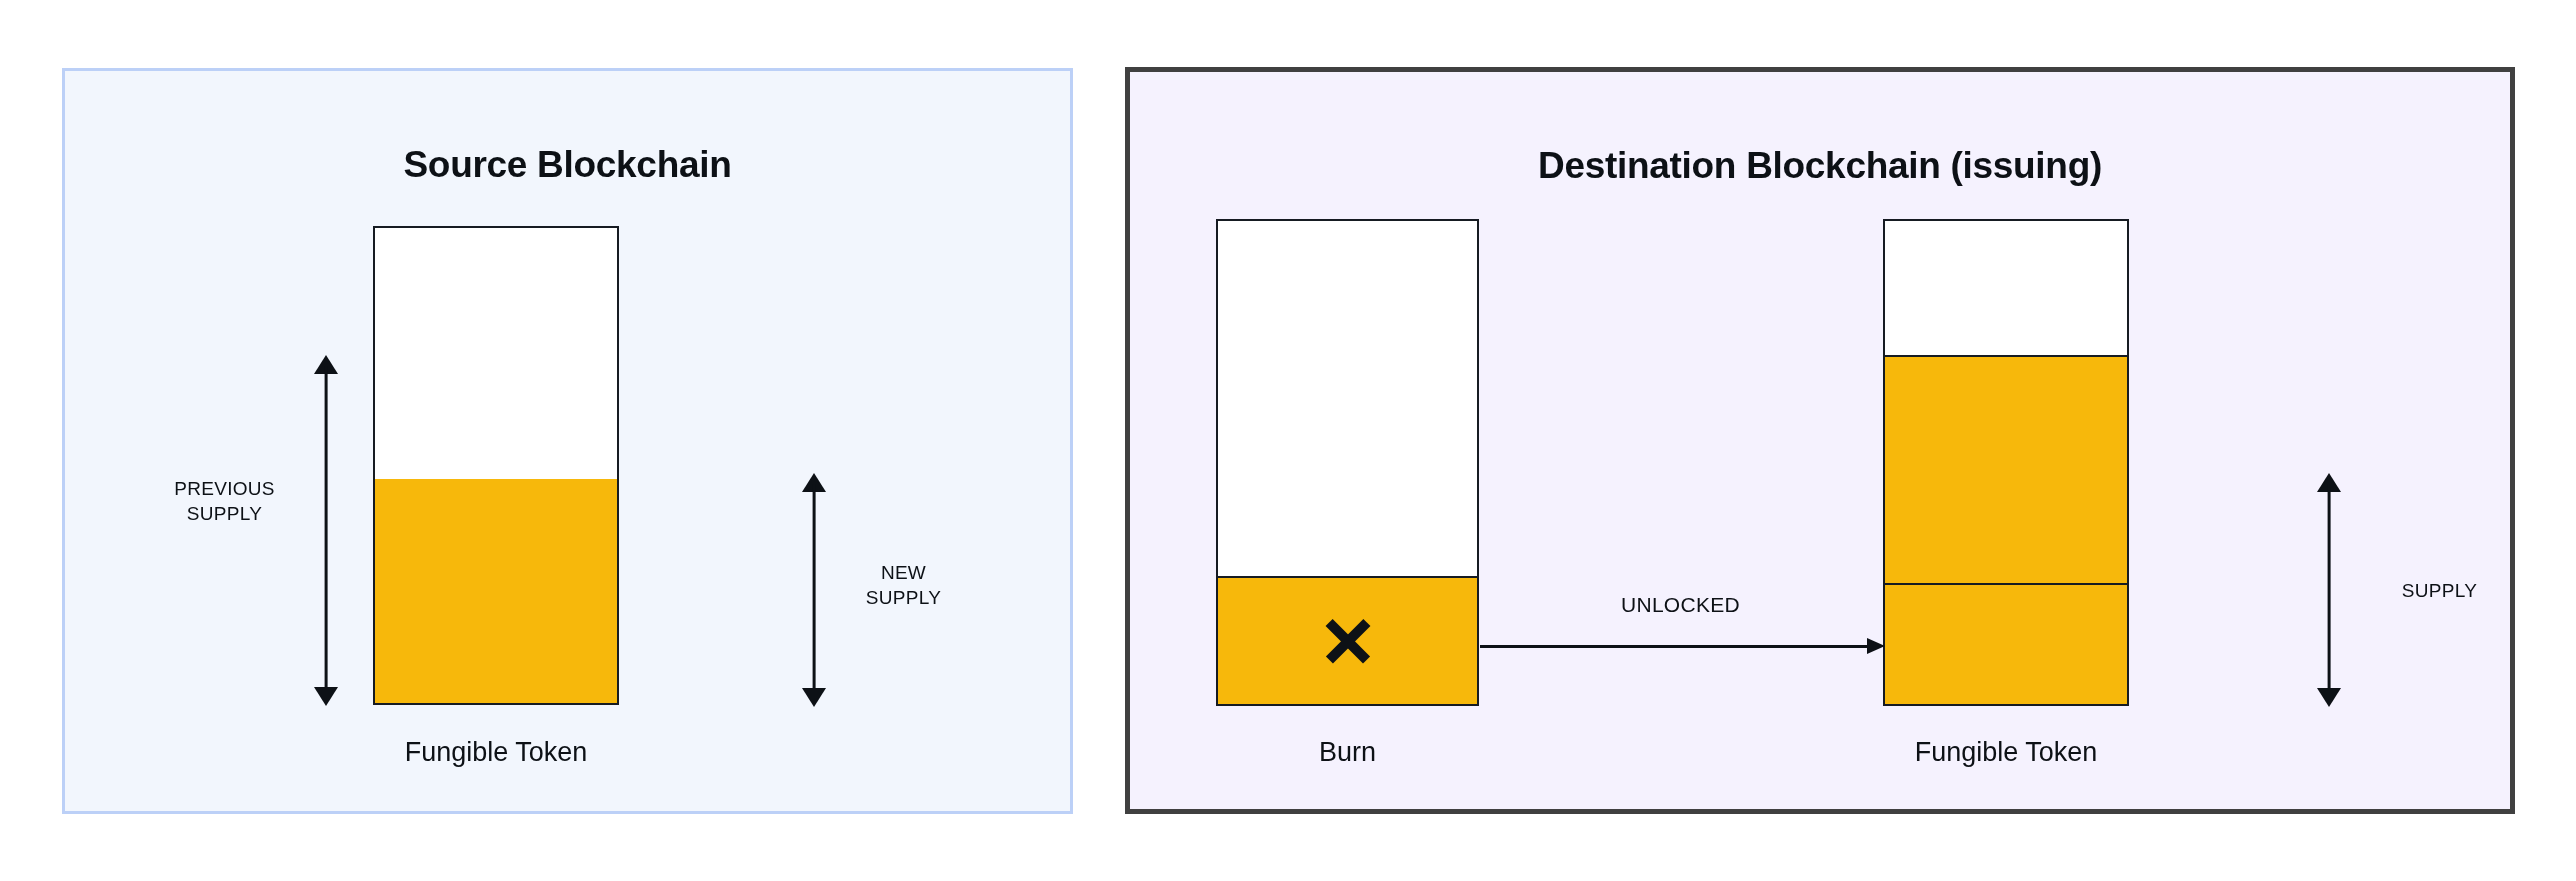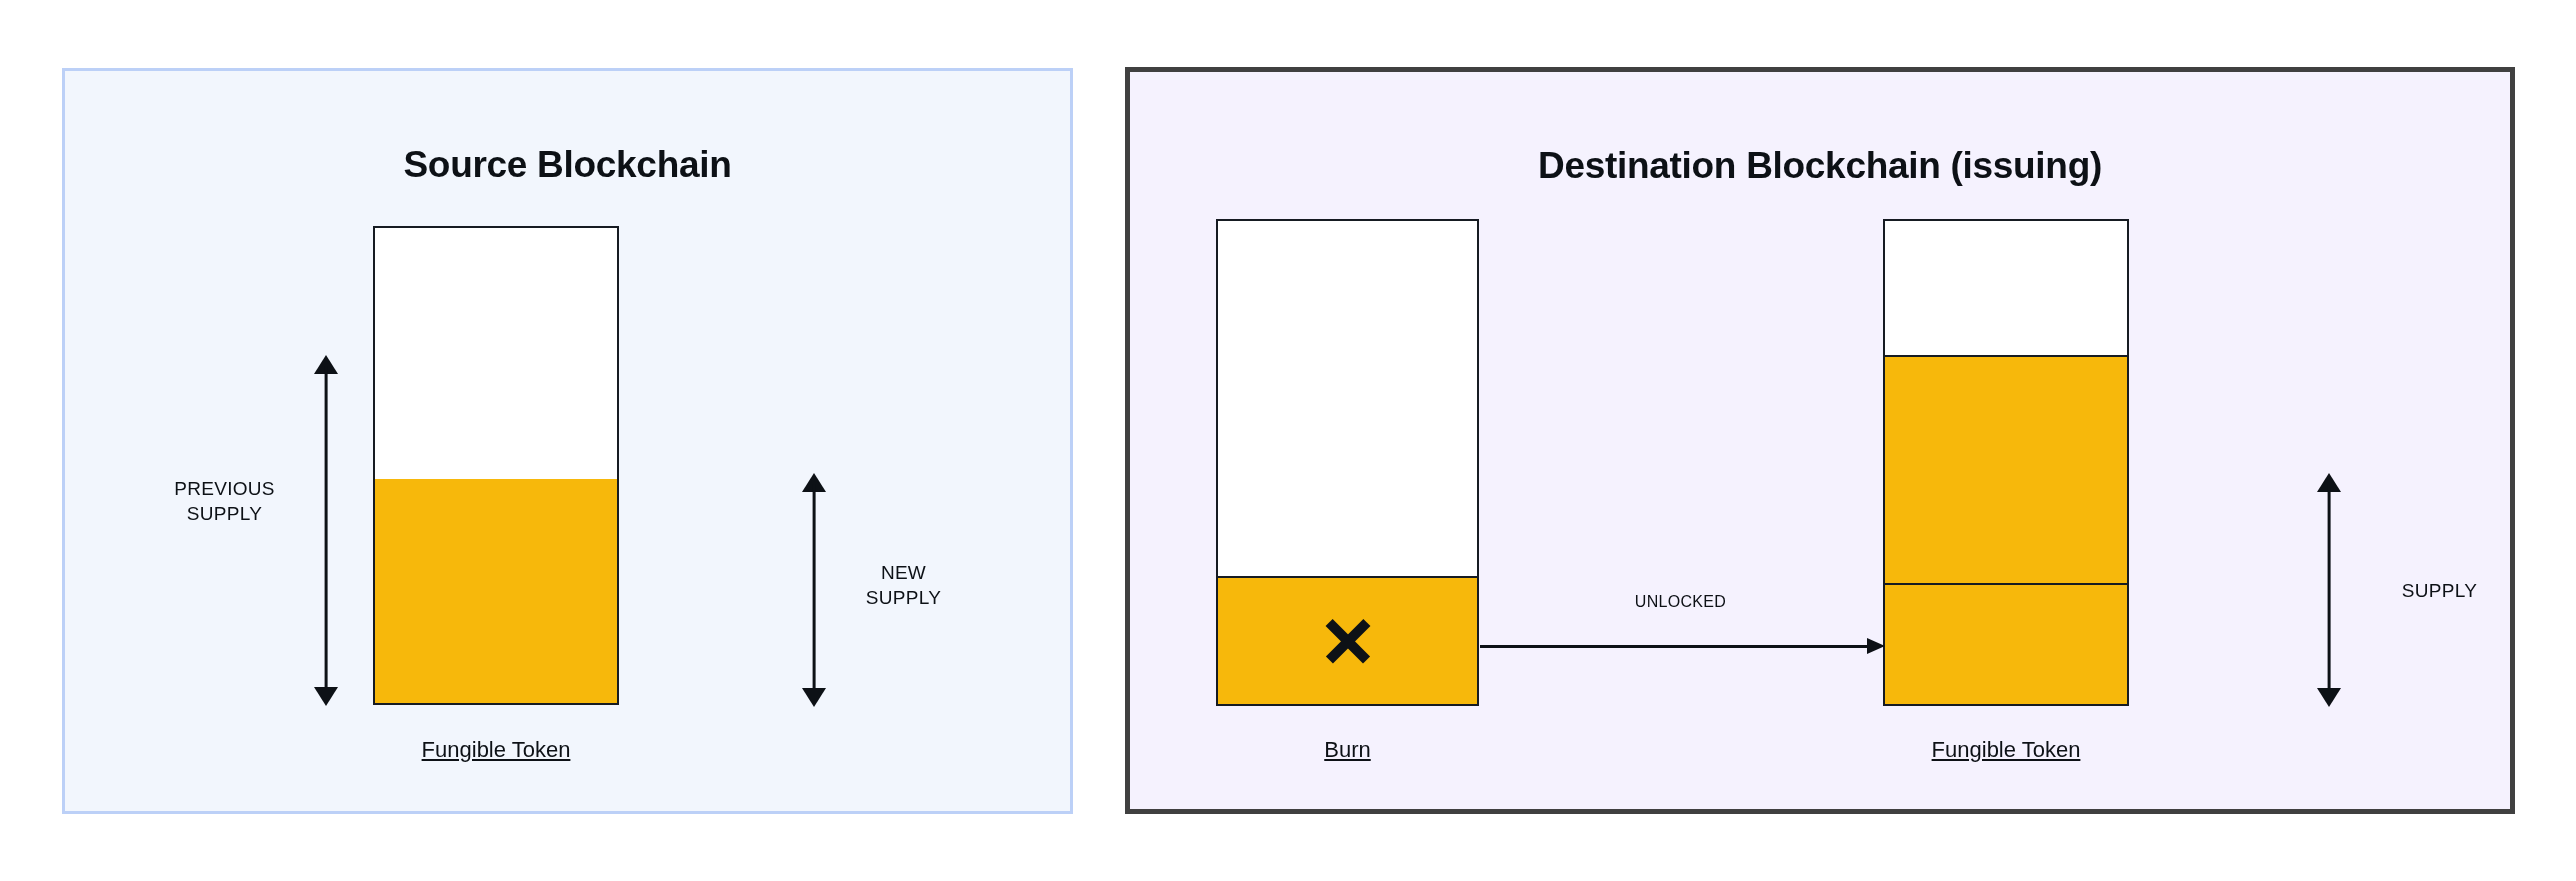--- a/index.html
+++ b/index.html
@@ -109,24 +109,23 @@
     left: 1883px;
     top: 219px;
     width: 246px;
     height: 487px;
   }
 
   
   .bar-caption {
     position: absolute;
     text-align: center;
-    font-size: 22px;
+    font-size: 27px;
     color: #0d1116;
     white-space: nowrap;
-    text-decoration: underline;
   }
   #caption-source-token { left: 373px; top: 737px; width: 246px; }
   #caption-pool         { left: 1216px; top: 737px; width: 263px; }
   #caption-dest-token   { left: 1883px; top: 737px; width: 246px; }
 
   
   .x-glyph {
     position: absolute;
     width: 47px;
     height: 47px;
@@ -209,21 +208,21 @@
     border-top: 8.3px solid transparent;
     border-bottom: 8.3px solid transparent;
     border-left: 18px solid #0d1116;
   }
   #label-unlocked {
     position: absolute;
     left: 1536px;
     top: 593px;
     width: 289px;
     text-align: center;
-    font-size: 16px;
+    font-size: 21px;
     letter-spacing: 0.3px;
     color: #0d1116;
     white-space: nowrap;
   }
 </style>
 </head>
 <body>
 
 <div class="stage">
 

